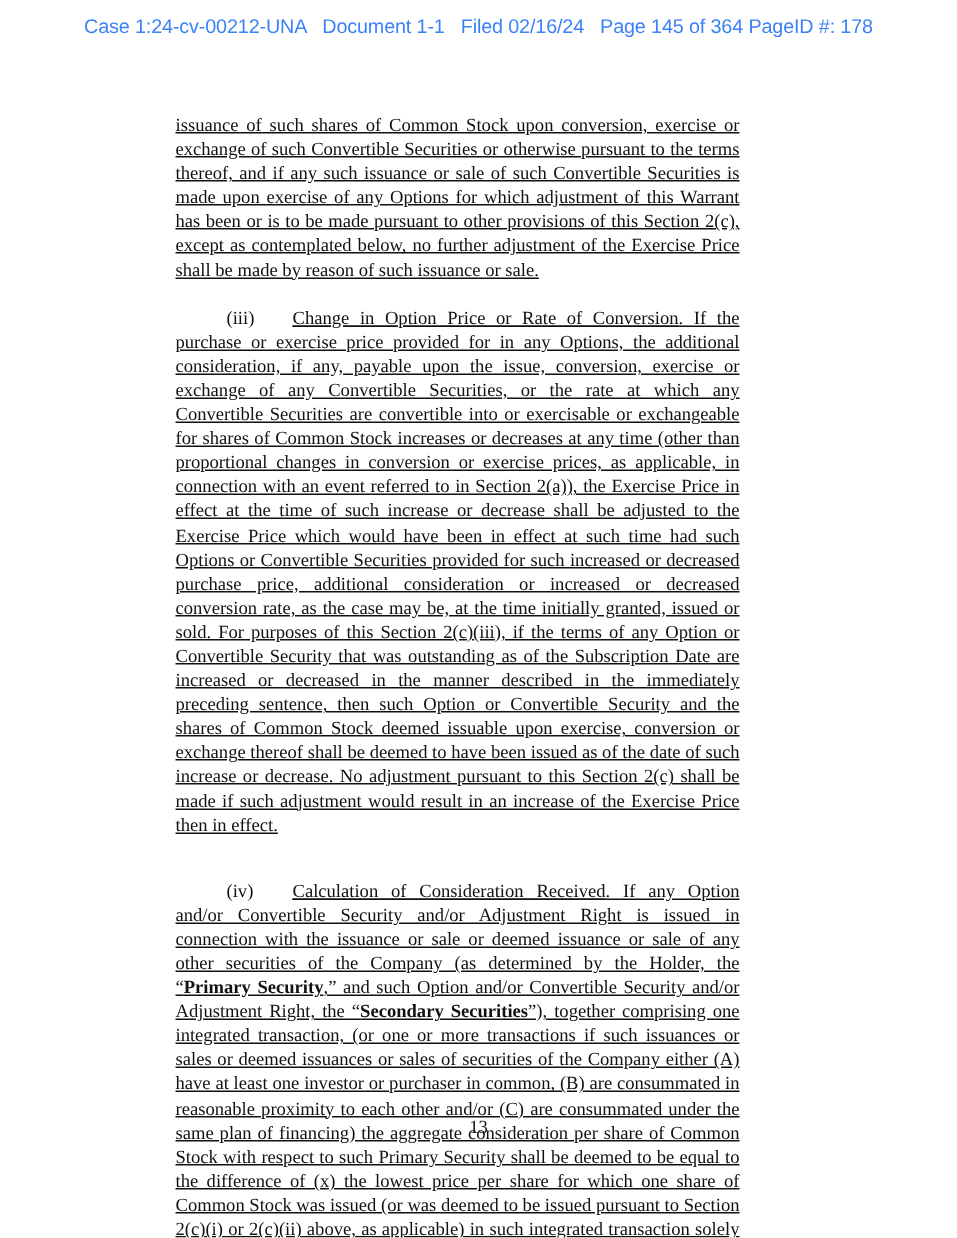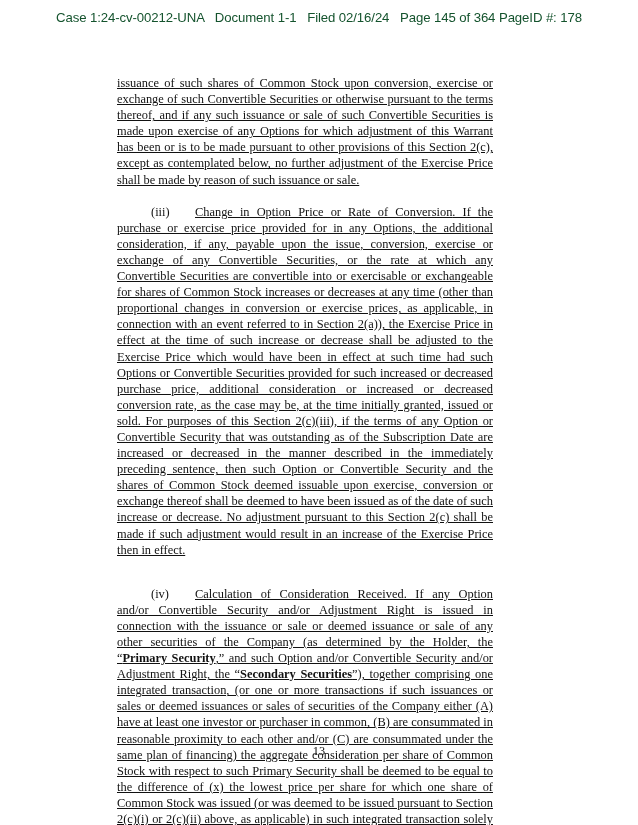--- a/index.html
+++ b/index.html
@@ -1,19 +1,19 @@
 <!DOCTYPE html>
 <html><head>
 <meta charset="utf-8">
 <style>
   html, body { margin:0; padding:0; background:#ffffff; }
   body { width:638px; height:825px; position:relative; overflow:hidden; }
   .stamp {
     position:absolute; top:10px; left:0; width:638px; text-align:center;
-    font-family:"Liberation Sans", sans-serif; font-size:13.2px; color:#14532d;
+    font-family:"Liberation Sans", sans-serif; font-size:13.2px; color:#3b82f6;
     white-space:pre; letter-spacing:-0.1px;
   }
   .page {
     position:absolute; left:117px; top:75px; width:376px;
     font-family:"Liberation Serif", serif; font-size:12.4px; line-height:16.1px; color:#111;
     text-align:justify;
   }
   .page p { margin:0;text-decoration:underline; }
   .p1 { }
   .p2 { margin-top:16px !important; text-indent:34px; }

